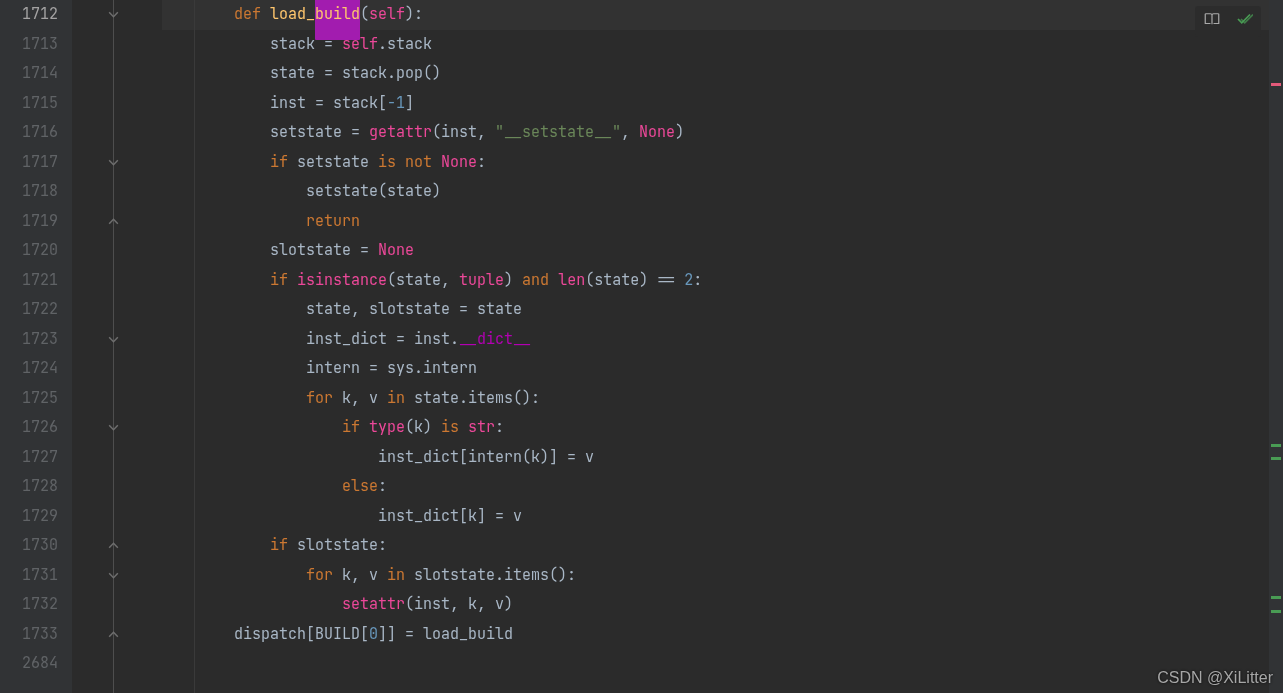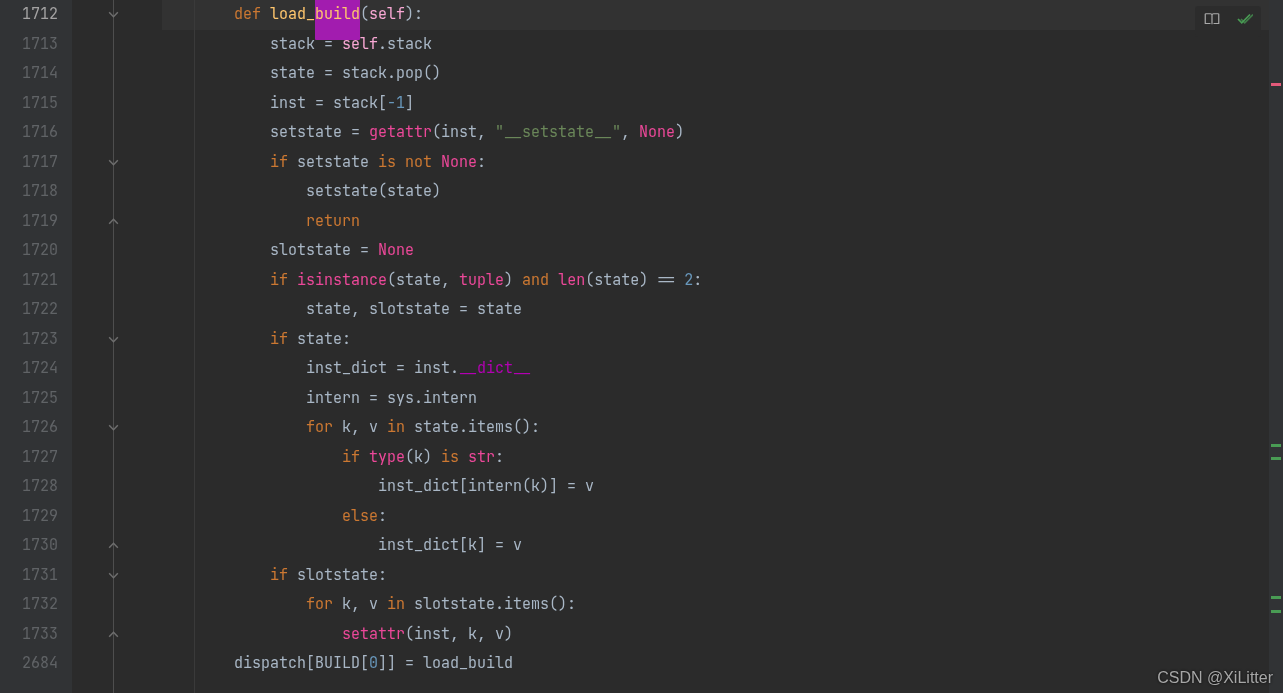--- a/index.html
+++ b/index.html
@@ -59,21 +59,21 @@
   .code .row.hl { background:#323232; }
   .indent-guide {
     position:absolute;
     top:0; bottom:0;
     width:1px;
     background:#3a3a3a;
   }
   
   .kw { color:#cc7832; }            
   .fn { color:#ffc66d; }            
-  .self { color:#f9a8d4; }          
+  .self { color:#ec4899; }          
   .id { color:#a9b7c6; }
   .builtin { color:#ec4899; }       
   .str { color:#6a8759; }
   .dunder { color:#b200b2; }        
   .num { color:#6897bb; }
   .op { color:#a9b7c6; }
   .sel { background:#a21caf; border-radius:1px; padding:16px 0; }
   .right-widgets {
     position:absolute;
     top:6px; right:22px;
@@ -181,21 +181,20 @@
       <div class="row">            <span class="id">stack = </span><span class="self">self</span><span class="id">.stack</span></div>
       <div class="row">            <span class="id">state = stack.pop()</span></div>
       <div class="row">            <span class="id">inst = stack[</span><span class="num">-1</span><span class="id">]</span></div>
       <div class="row">            <span class="id">setstate = </span><span class="builtin">getattr</span><span class="id">(inst</span><span class="op">, </span><span class="str">"__setstate__"</span><span class="op">, </span><span class="builtin">None</span><span class="id">)</span></div>
       <div class="row">            <span class="kw">if </span><span class="id">setstate </span><span class="kw">is not </span><span class="builtin">None</span><span class="op">:</span></div>
       <div class="row">                <span class="id">setstate(state)</span></div>
       <div class="row">                <span class="kw">return</span></div>
       <div class="row">            <span class="id">slotstate = </span><span class="builtin">None</span></div>
       <div class="row">            <span class="kw">if </span><span class="builtin">isinstance</span><span class="id">(state</span><span class="op">, </span><span class="builtin">tuple</span><span class="id">) </span><span class="kw">and </span><span class="builtin">len</span><span class="id">(state) == </span><span class="num">2</span><span class="op">:</span></div>
       <div class="row">                <span class="id">state</span><span class="op">, </span><span class="id">slotstate = state</span></div>
-      <div class="row">            <span class="kw">if </span><span class="id">state</span><span class="op">:</span></div>
       <div class="row">                <span class="id">inst_dict = inst.</span><span class="dunder">__dict__</span></div>
       <div class="row">                <span class="id">intern = sys.intern</span></div>
       <div class="row">                <span class="kw">for </span><span class="id">k</span><span class="op">, </span><span class="id">v </span><span class="kw">in </span><span class="id">state.items()</span><span class="op">:</span></div>
       <div class="row">                    <span class="kw">if </span><span class="builtin">type</span><span class="id">(k) </span><span class="kw">is </span><span class="builtin">str</span><span class="op">:</span></div>
       <div class="row">                        <span class="id">inst_dict[intern(k)] = v</span></div>
       <div class="row">                    <span class="kw">else</span><span class="op">:</span></div>
       <div class="row">                        <span class="id">inst_dict[k] = v</span></div>
       <div class="row">            <span class="kw">if </span><span class="id">slotstate</span><span class="op">:</span></div>
       <div class="row">                <span class="kw">for </span><span class="id">k</span><span class="op">, </span><span class="id">v </span><span class="kw">in </span><span class="id">slotstate.items()</span><span class="op">:</span></div>
       <div class="row">                    <span class="builtin">setattr</span><span class="id">(inst</span><span class="op">, </span><span class="id">k</span><span class="op">, </span><span class="id">v)</span></div>

